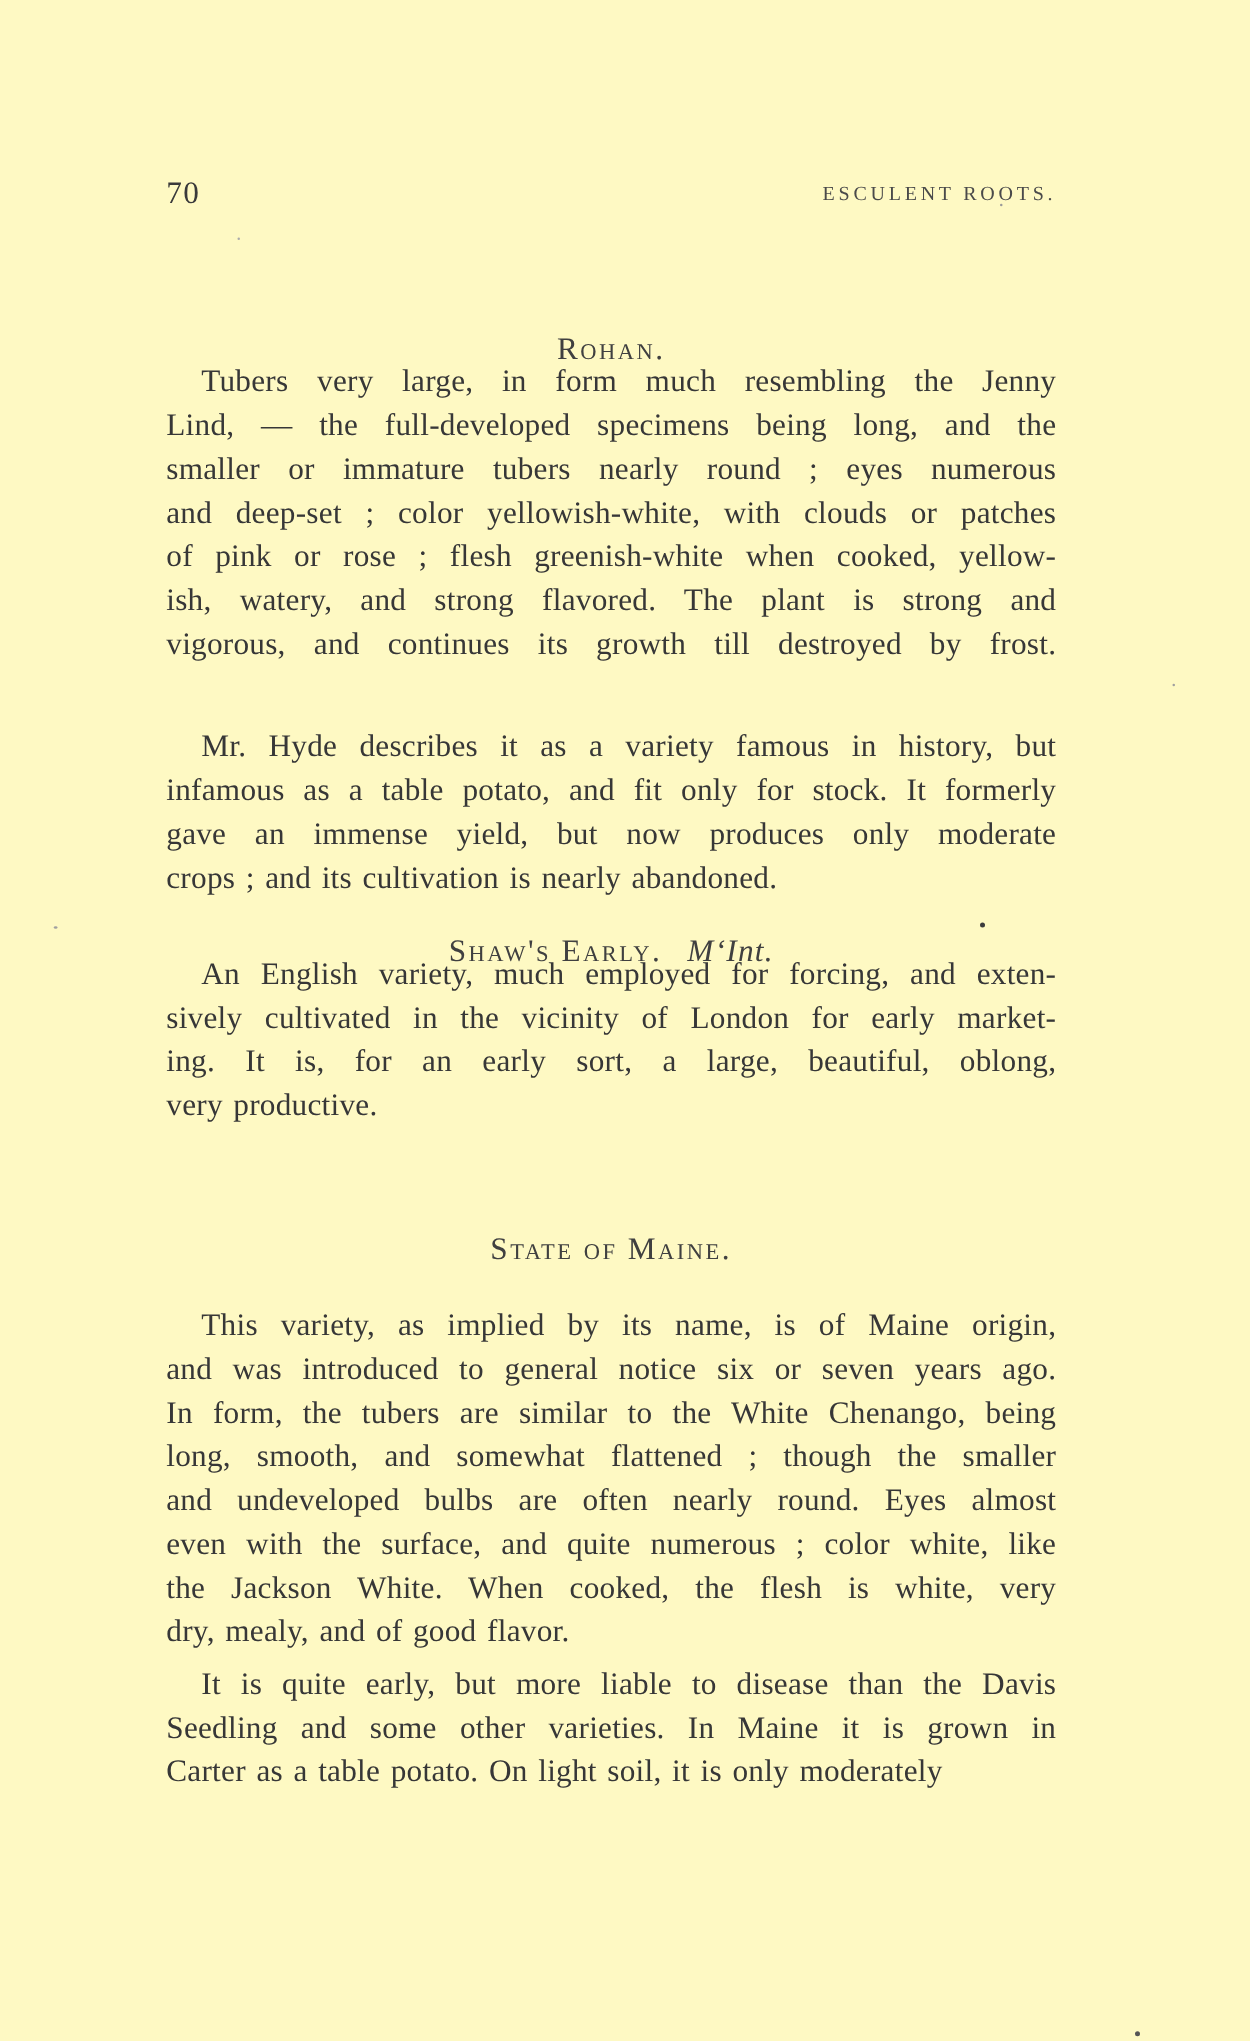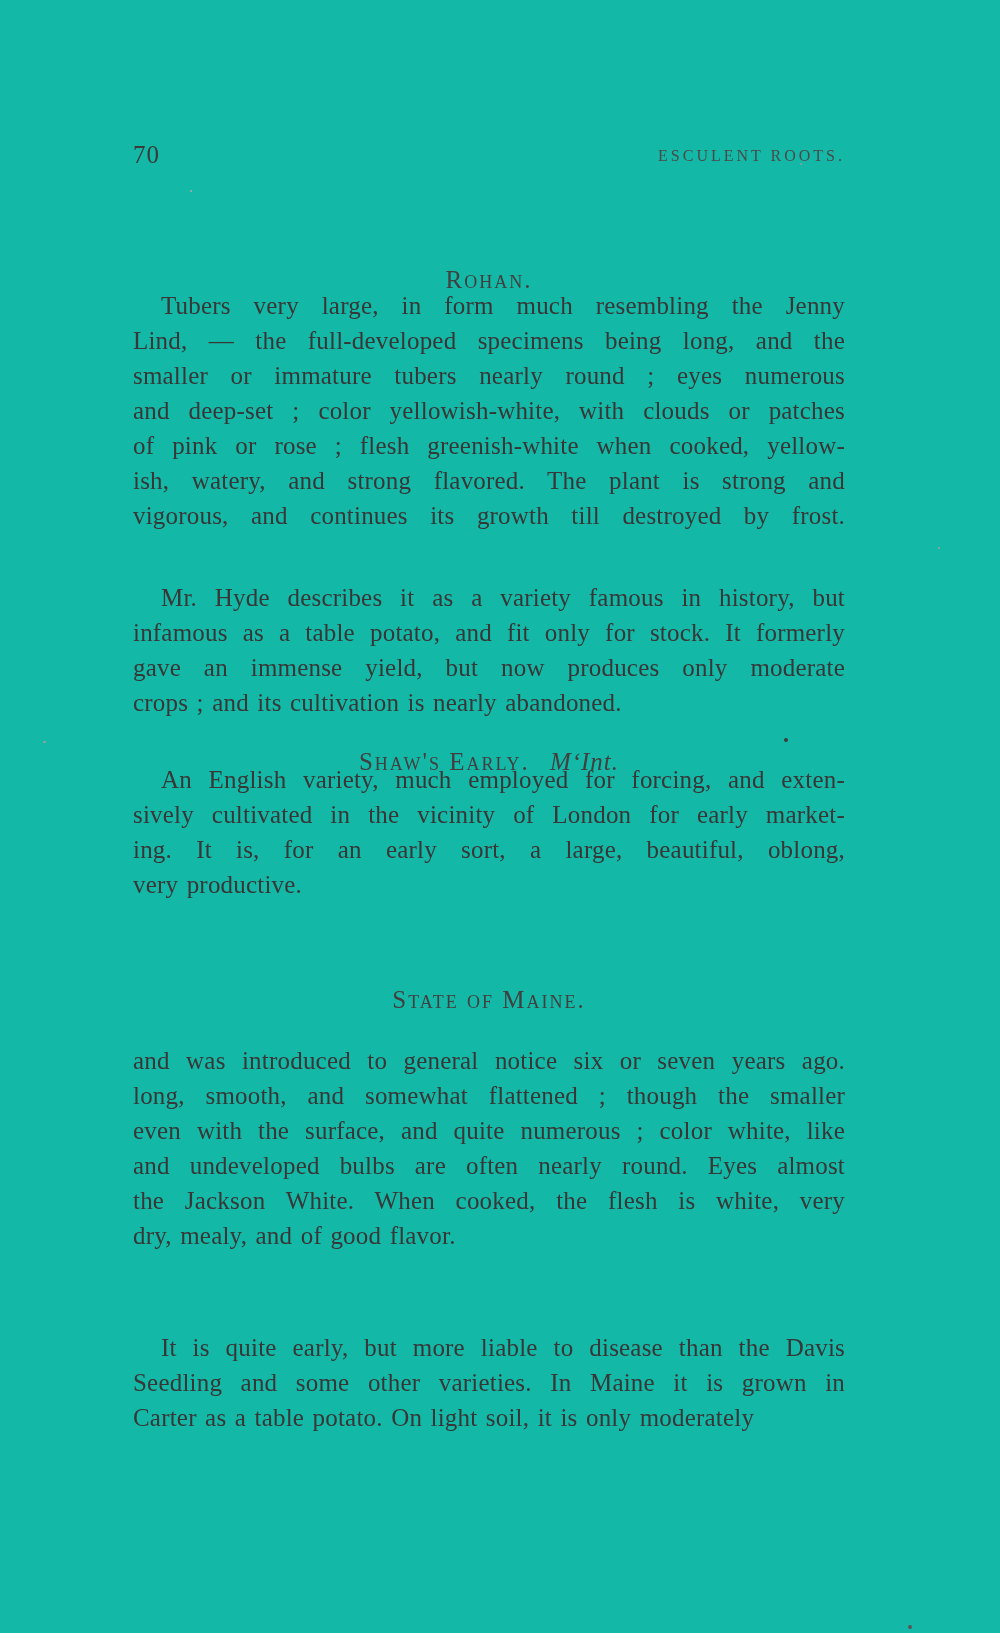--- a/index.html
+++ b/index.html
@@ -11,21 +11,21 @@
     height: 1633px;
     position: relative;
     background: #d8d8d8;
     font-family: "Liberation Serif", "DejaVu Serif", serif;
     color: #373737;
     overflow: hidden;
   }
   .page {
     position: absolute;
     inset: 0;
-    background: #14b8a6;
+    background: #fef9c3;
   }
   .running-head {
     position: absolute;
     top: 141px;
     left: 133px;
     width: 712px;
     height: 30px;
   }
   .page-number {
     position: absolute;
@@ -117,24 +117,26 @@
       </div>
       <div class="section-heading" style="top: 747px;"><span>Shaw's Early.</span><span class="heading-note">M‘Int.</span></div>
       <div class="para" style="top: 762px;">
         <div class="line first">An English variety, much employed for forcing, and exten-</div>
         <div class="line">sively cultivated in the vicinity of London for early market-</div>
         <div class="line">ing. It is, for an early sort, a large, beautiful, oblong,</div>
         <div class="line end">very productive.</div>
       </div>
       <div class="section-heading" style="top: 985px;"><span>State of Maine.</span></div>
       <div class="para" style="top: 1043px;">
+        <div class="line first">This variety, as implied by its name, is of Maine origin,</div>
         <div class="line">and was introduced to general notice six or seven years ago.</div>
+        <div class="line">In form, the tubers are similar to the White Chenango, being</div>
         <div class="line">long, smooth, and somewhat flattened ; though the smaller</div>
+        <div class="line">and undeveloped bulbs are often nearly round. Eyes almost</div>
         <div class="line">even with the surface, and quite numerous ; color white, like</div>
-        <div class="line">and undeveloped bulbs are often nearly round. Eyes almost</div>
         <div class="line">the Jackson White. When cooked, the flesh is white, very</div>
         <div class="line end">dry, mealy, and of good flavor.</div>
       </div>
       <div class="para" style="top: 1330px;">
         <div class="line first">It is quite early, but more liable to disease than the Davis</div>
         <div class="line">Seedling and some other varieties. In Maine it is grown in</div>
         <div class="line end">Carter as a table potato. On light soil, it is only moderately</div>
       </div>
     </div>
 

